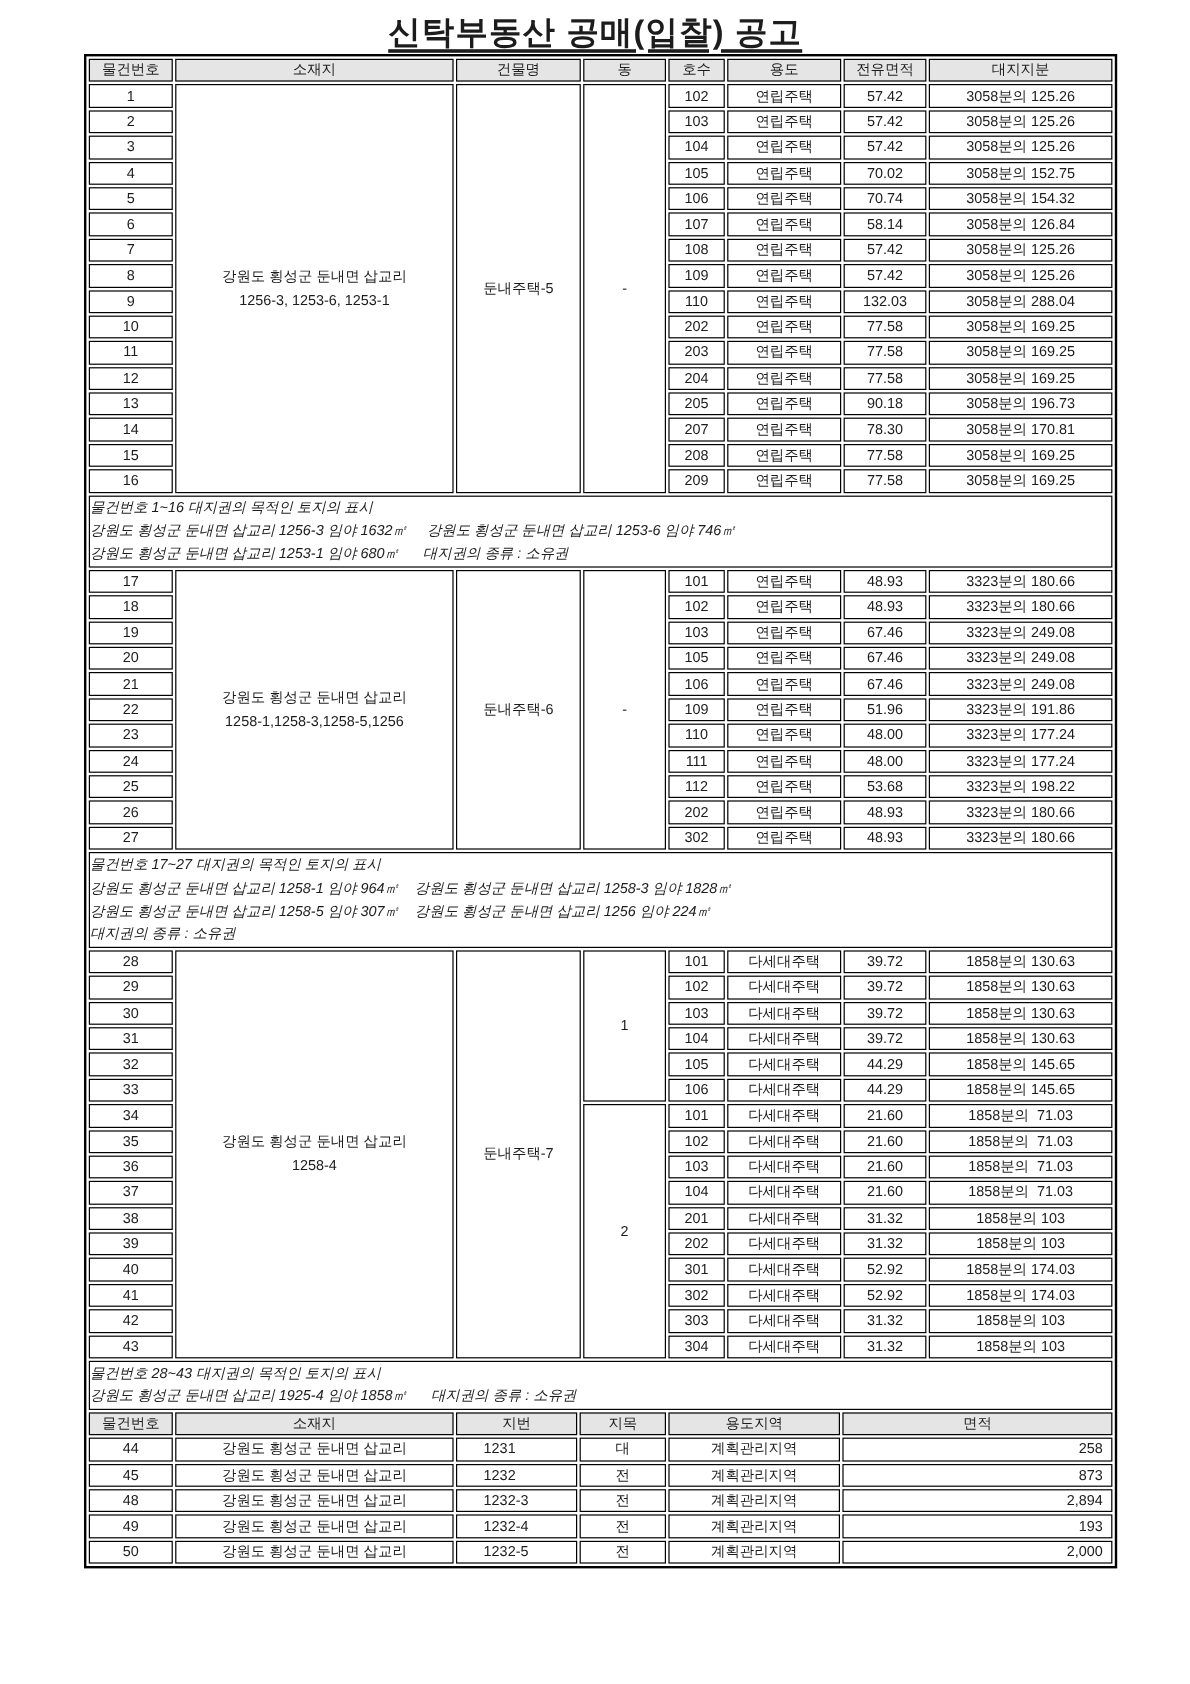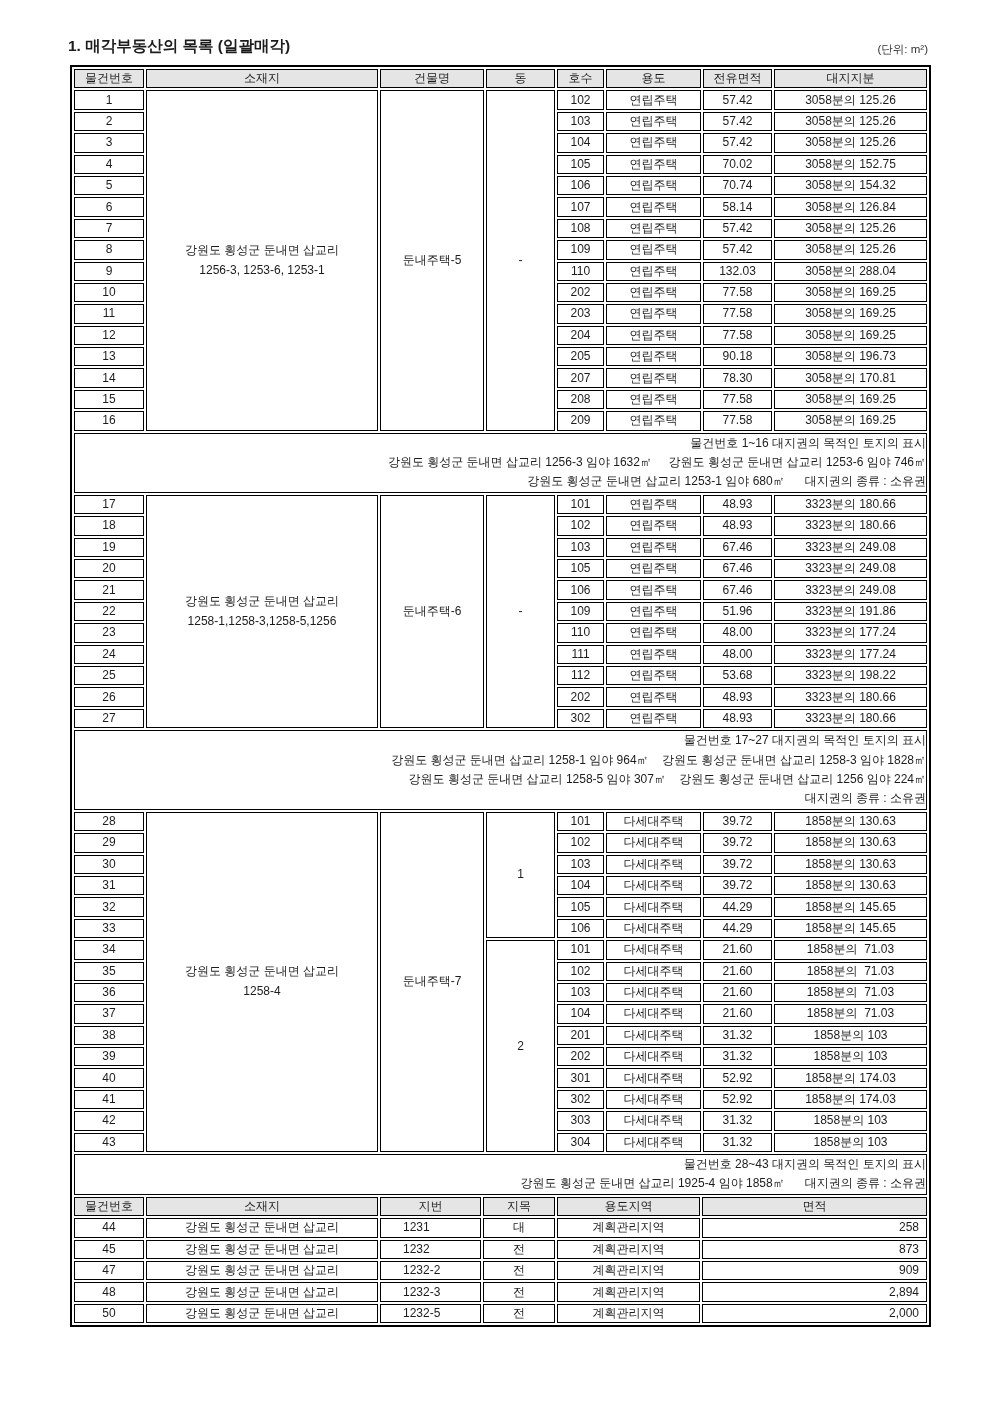--- a/index.html
+++ b/index.html
@@ -27,34 +27,33 @@
   #table2{margin-top:-2px;}
   td{
     border:1px solid #000;font-size:12px;line-height:15px;height:17.4px;
     padding:0;text-align:center;vertical-align:middle;overflow:hidden;
     font-family:"Liberation Sans","DejaVu Sans",sans-serif;color:#1c1c1c;
   }
   td.hdr{background:#e5e5e5;}
   td.loc{white-space:pre-line;line-height:19.5px;}
   td.share{white-space:pre;}
   td.note{height:auto;padding:0;}
-  .note-line{line-height:19.4px;white-space:pre;text-align:right;font-size:12px;}
+  .note-line{line-height:19.4px;white-space:pre;text-align:left;font-size:12px;font-style:italic;}
   td.jibun{text-align:left;padding-left:22px;}
   td.larea{text-align:right;padding-right:7px;}
 </style>
 </head>
 <body>
 
 <div class="page">
 
-
-  <div class="head-row">
-    <span class="section-heading">1. 매각부동산의 목록 (일괄매각)</span>
-    <span class="unit-label">(단위: m²)</span>
+  <div class="title-wrap">
+    <span class="doc-title">신탁부동산 공매(입찰) 공고</span>
   </div>
+
 
   <div class="tables-wrap">
     <table id="table1">
       <colgroup>
         <col style="width:70px">
           <col style="width:232px">
           <col style="width:104px">
           <col style="width:69px">
         <col style="width:47px">
           <col style="width:95px">
@@ -438,36 +437,36 @@
           </tr>
           <tr>
             <td>45</td>
             <td>강원도 횡성군 둔내면 삽교리</td>
             <td class="jibun">1232</td>
             <td>전</td>
             <td>계획관리지역</td>
             <td class="larea">873</td>
           </tr>
           <tr>
-            <td>47</td>
-            <td>강원도 횡성군 둔내면 삽교리</td>
-            <td class="jibun">1232-2</td>
-            <td>전</td>
-            <td>계획관리지역</td>
-            <td class="larea">909</td>
-          </tr>
-          <tr>
             <td>48</td>
             <td>강원도 횡성군 둔내면 삽교리</td>
             <td class="jibun">1232-3</td>
             <td>전</td>
             <td>계획관리지역</td>
             <td class="larea">2,894</td>
           </tr>
           <tr>
+            <td>49</td>
+            <td>강원도 횡성군 둔내면 삽교리</td>
+            <td class="jibun">1232-4</td>
+            <td>전</td>
+            <td>계획관리지역</td>
+            <td class="larea">193</td>
+          </tr>
+          <tr>
             <td>50</td>
             <td>강원도 횡성군 둔내면 삽교리</td>
             <td class="jibun">1232-5</td>
             <td>전</td>
             <td>계획관리지역</td>
             <td class="larea">2,000</td>
           </tr>
         </tbody>
     </table>
   </div>

